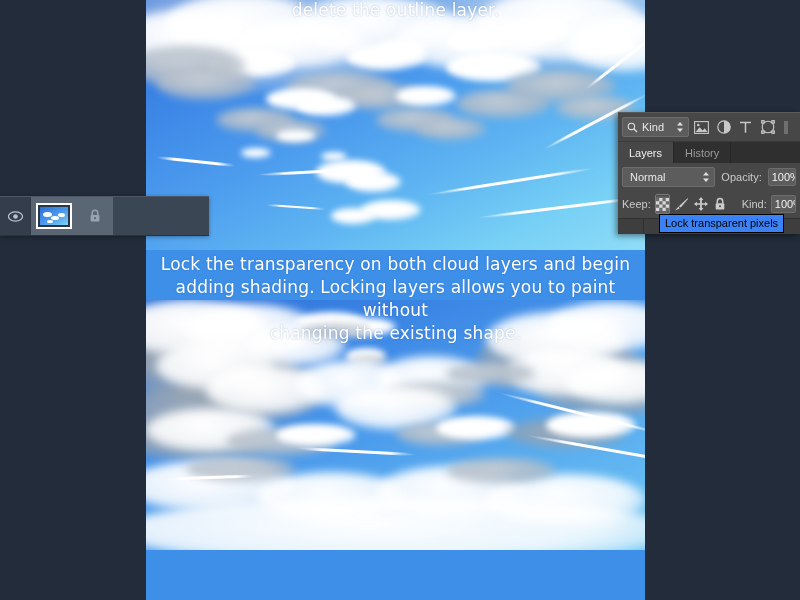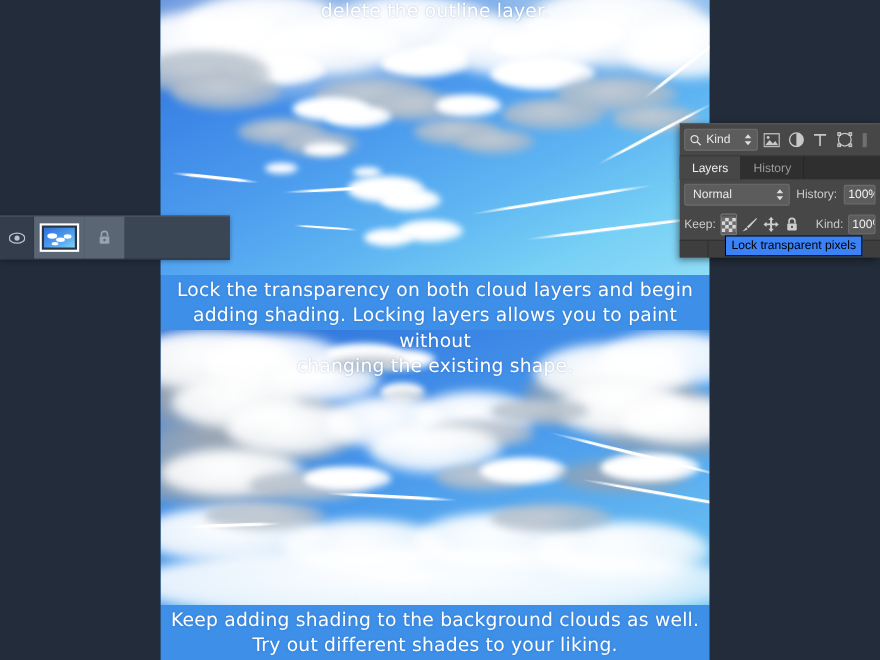--- a/index.html
+++ b/index.html
@@ -399,22 +399,20 @@
     <div class="trail" style="left:350px; top:112px; width:170px; height:3px; transform:rotate(14deg);"></div>
     <div class="trail" style="left:380px; top:148px; width:160px; height:3px; transform:rotate(10deg);"></div>
     <div class="trail" style="left:150px; top:150px; width:120px; height:2.5px; transform:rotate(3deg);"></div>
     <div class="trail" style="left:20px;  top:176px; width:90px;  height:2.5px; transform:rotate(-2deg);"></div>
   </div>
 
   <div id="caption-middle" class="caption">Lock the transparency on both cloud layers and begin
 adding shading. Locking layers allows you to paint without
 changing the existing shape.</div>
   <div id="caption-top" class="caption">delete the outline layer.</div>
-  <div id="caption-bottom" class="caption">Keep adding shading to the background clouds as well.
-Try out different shades to your liking.</div>
 </div>
 
 <div id="layer-row">
   <div class="eye-cell">
     <span>
       <svg width="15" height="11" viewBox="0 0 15 11">
         <ellipse cx="7.5" cy="5.5" rx="7" ry="4.6" fill="none" stroke="#b9c2cd" stroke-width="1.2"></ellipse>
         <circle cx="7.5" cy="5.5" r="2.3" fill="#b9c2cd"></circle>
       </svg>
     </span>
@@ -508,21 +506,21 @@
   <div id="blend-row">
     <div class="blend-select">
       <span>Normal</span>
       <span>
         <svg width="8" height="12" viewBox="0 0 8 12">
           <path d="M4 1 L7 4.6 L1 4.6 Z" fill="#e0e0e0"></path>
           <path d="M4 11 L7 7.4 L1 7.4 Z" fill="#e0e0e0"></path>
         </svg>
       </span>
     </div>
-    <span class="field-label">History:</span>
+    <span class="field-label">Opacity:</span>
     <div class="num-field" style="width:32px">100%</div>
   </div>
 
   <div id="lock-row">
     <span class="field-label">Keep:</span>
 
     <div class="lock-btn pressed">
       <svg width="13" height="13" viewBox="0 0 12 12">
         <rect x="0" y="0" width="12" height="12" fill="#d9d9d9"></rect>
         <rect x="0" y="0" width="3" height="3" fill="#6b6b6b"></rect>

